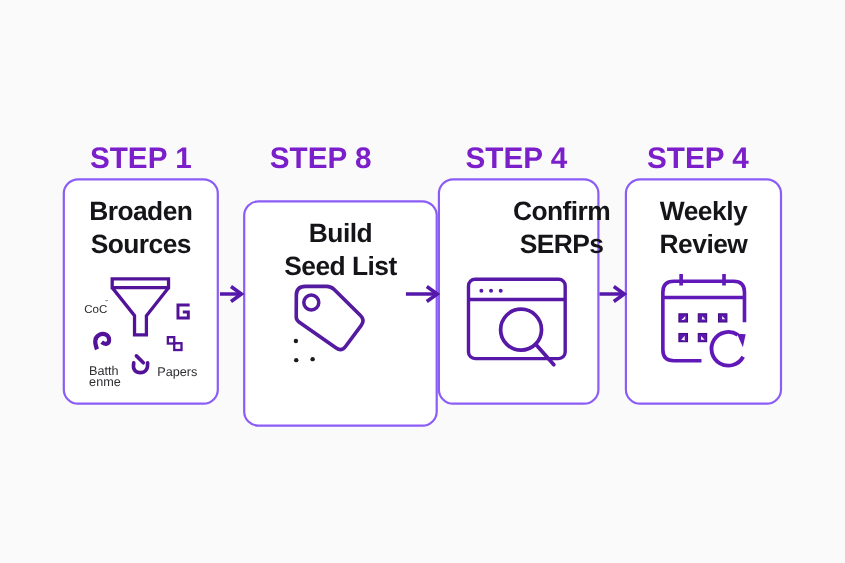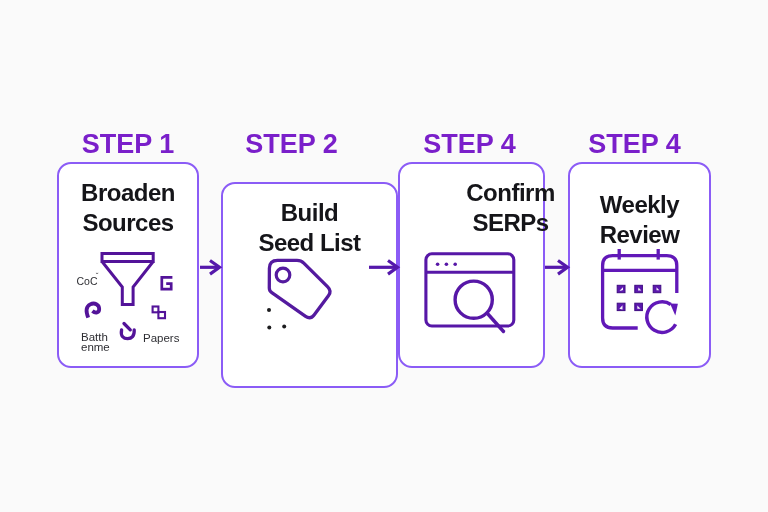--- a/index.html
+++ b/index.html
@@ -6,35 +6,35 @@
   body{width:768px;height:512px;background:#fafafa;font-family:"Liberation Sans",sans-serif;position:relative;overflow:hidden;}
   .card{position:absolute;top:162px;height:206px;background:#fff;border:2px solid #8b5cf6;border-radius:14px;box-sizing:border-box;}
   .step{position:absolute;top:129px;height:20px;font-size:27px;font-weight:bold;color:#7a1fca;text-align:center;letter-spacing:0;}
   .title{position:absolute;width:100%;text-align:center;font-size:24px;font-weight:bold;color:#151519;line-height:30px;letter-spacing:-.5px;}
   svg{position:absolute;}
 </style>
 </head>
 <body>
 
 <div class="step" style="left:57px;width:142px;">STEP 1</div>
-<div class="step" style="left:218px;width:147px;">STEP 2</div>
+<div class="step" style="left:218px;width:147px;">STEP 8</div>
 <div class="step" style="left:396px;width:147px;">STEP 4</div>
 <div class="step" style="left:563px;width:143px;">STEP 4</div>
 
 <div class="card" style="left:57px;width:142px;">
   <div class="title" style="top:14px;">Broaden<br>Sources</div>
 </div>
 <div class="card" style="left:221px;width:177px;margin-top:20px;">
   <div class="title" style="top:14px;">Build<br>Seed List</div>
 </div>
 <div class="card" style="left:398px;width:147px;padding-left:39px;">
   <div class="title" style="top:14px;">Confirm<br>SERPs</div>
 </div>
 <div class="card" style="left:568px;width:143px;">
-  <div class="title" style="top:14px;margin-top:12px;">Weekly<br>Review</div>
+  <div class="title" style="top:14px;">Weekly<br>Review</div>
 </div>
 
 <svg style="left:198px;top:255px;" width="25" height="25" viewBox="0 0 25 25">
   <g stroke="#5518ab" stroke-width="3.2" fill="none">
     <path d="M2,12.3 H20"></path>
     <path d="M12,5.5 L21.5,12.3 L12,19.1"></path>
   </g>
 </svg>
 <svg style="left:367px;top:255px;" width="34" height="25" viewBox="0 0 34 25">
   <g stroke="#5518ab" stroke-width="3.2" fill="none">

